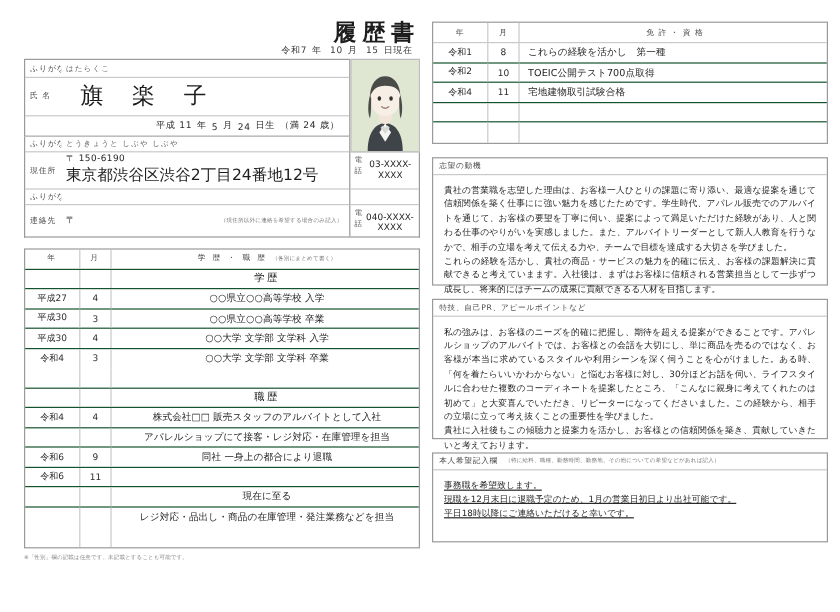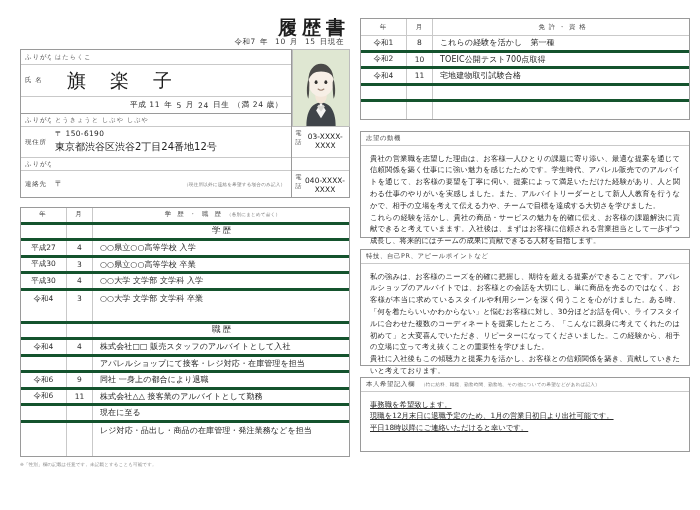--- a/index.html
+++ b/index.html
@@ -131,39 +131,39 @@
   .addr-left  { width: 272px; box-sizing: border-box; }
   .addr-right { width: 58px; box-sizing: border-box; border-left: 1px solid #9a9a9a; }
 
   .sub-label { width: 30px; flex: none; }
   .r-h13 { height: 13px; }
   .r-h31 { height: 31px; }
   .r-h26 { height: 26px; }
 
   .addr-text  { font-size: 8px; line-height: 1.45; color: #1f1f1f; }
   .addr-text .zip { font-size: 7.4px; letter-spacing: .4px; }
-  .addr-text .street { font-size: 10px; }
+  .addr-text .street { font-size: 13px; }
 
   .tel-cell { flex-direction: row; align-items: stretch; justify-content: center; padding: 2px 3px; }
   .tel-head { font-size: 6.2px; color: #555; }
   .tel-num  { font-size: 7.4px; color: #222; text-align: center; letter-spacing: .1px; margin-top: 3px; }
 
   .gender-cell { justify-content: flex-start; gap: 9px; padding-left: 3px; }
   .gender-label { font-size: 6.2px; color: #555; }
   .gender-val   { font-size: 8px; color: #1f1f1f; }
 
   .note-inline { margin-left: auto; padding-right: 2px; }
 
   
   .history { margin-top: 9px; }
-  .hrow { display: flex; border-bottom: 3px solid #14532d; box-sizing: border-box; height: 16.5px; }
+  .hrow { display: flex; border-bottom: 1px solid #14532d; box-sizing: border-box; height: 16.5px; }
   .hrow:last-child { border-bottom: none; }
   .c-year  { width: 46px; flex: none; border-right: 1px solid #c9c9c9; justify-content: center; }
   .c-month { width: 26px; flex: none; border-right: 1px solid #c9c9c9; justify-content: center; }
-  .c-desc  { flex: 1 1 auto; padding-left: 7px; }
+  .c-desc  { flex: 1 1 auto; padding-left: 7px; justify-content: center; }
   .hdr-row .lbl { font-size: 6.4px; letter-spacing: 2px; }
   .section-center { justify-content: center; }
   .section-title { font-size: 8.6px; letter-spacing: 2px; color: #222; }
   .desc-text { font-size: 8px; color: #1f1f1f; letter-spacing: .1px; }
   .desc-right { justify-content: flex-end; padding-right: 10px; }
   .desc-right .desc-text { font-size: 8.6px; letter-spacing: 2px; }
 
   .footnote { margin-top: 5px; font-size: 4.6px; color: #8a8a8a; letter-spacing: .1px; }
 
   
@@ -456,23 +456,20 @@
               <span class="desc-text">同社 一身上の都合により退職</span>
             </div>
           </div>
           <div class="hrow">
             <div class="cell c-year section-center">
               <span class="val-sm">令和6</span>
             </div>
             <div class="cell c-month section-center">
               <span class="val-sm">11</span>
             </div>
-            <div class="cell c-desc">
-              <span class="desc-text">株式会社△△ 接客業のアルバイトとして勤務</span>
-            </div>
           </div>
           <div class="hrow">
             <div class="cell c-year section-center">
               <span class="val-sm"></span>
             </div>
             <div class="cell c-month section-center">
               <span class="val-sm"></span>
             </div>
             <div class="cell c-desc">
               <span class="desc-text">現在に至る</span>

